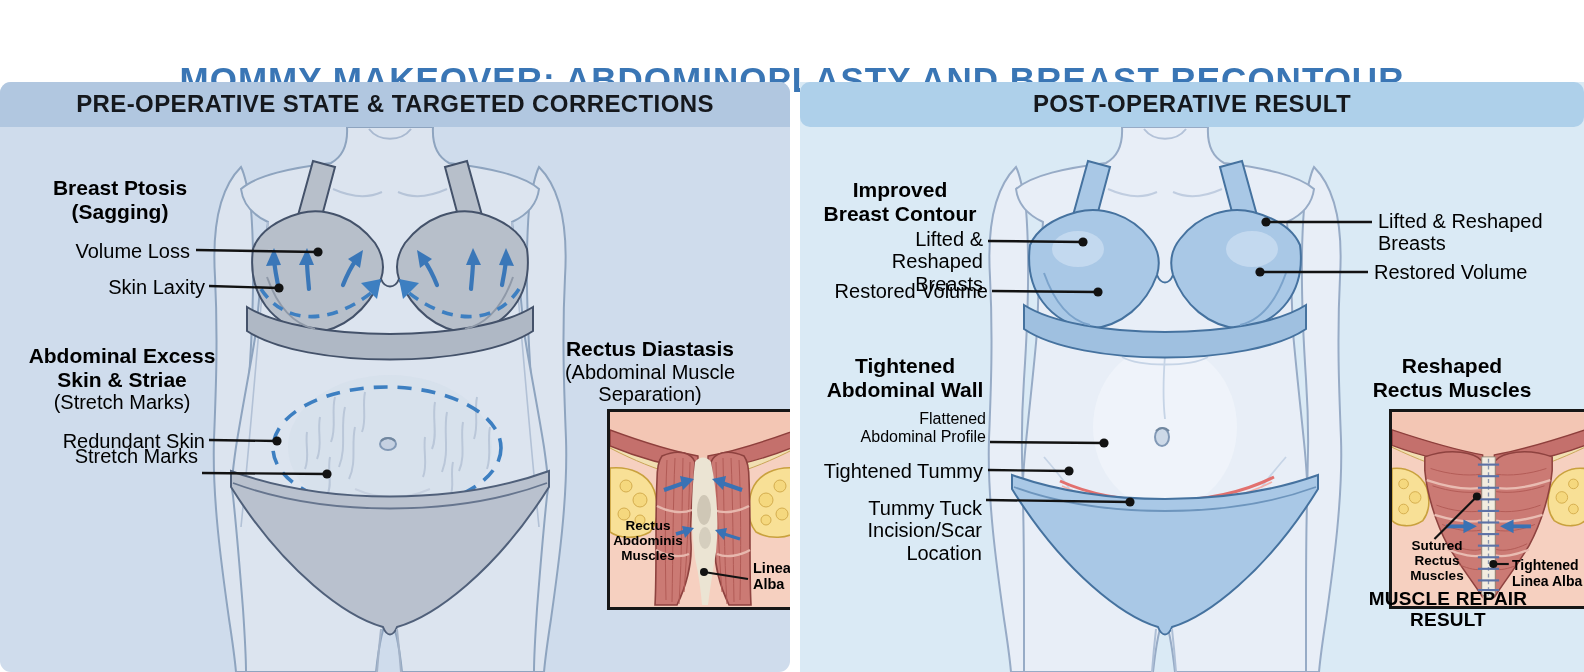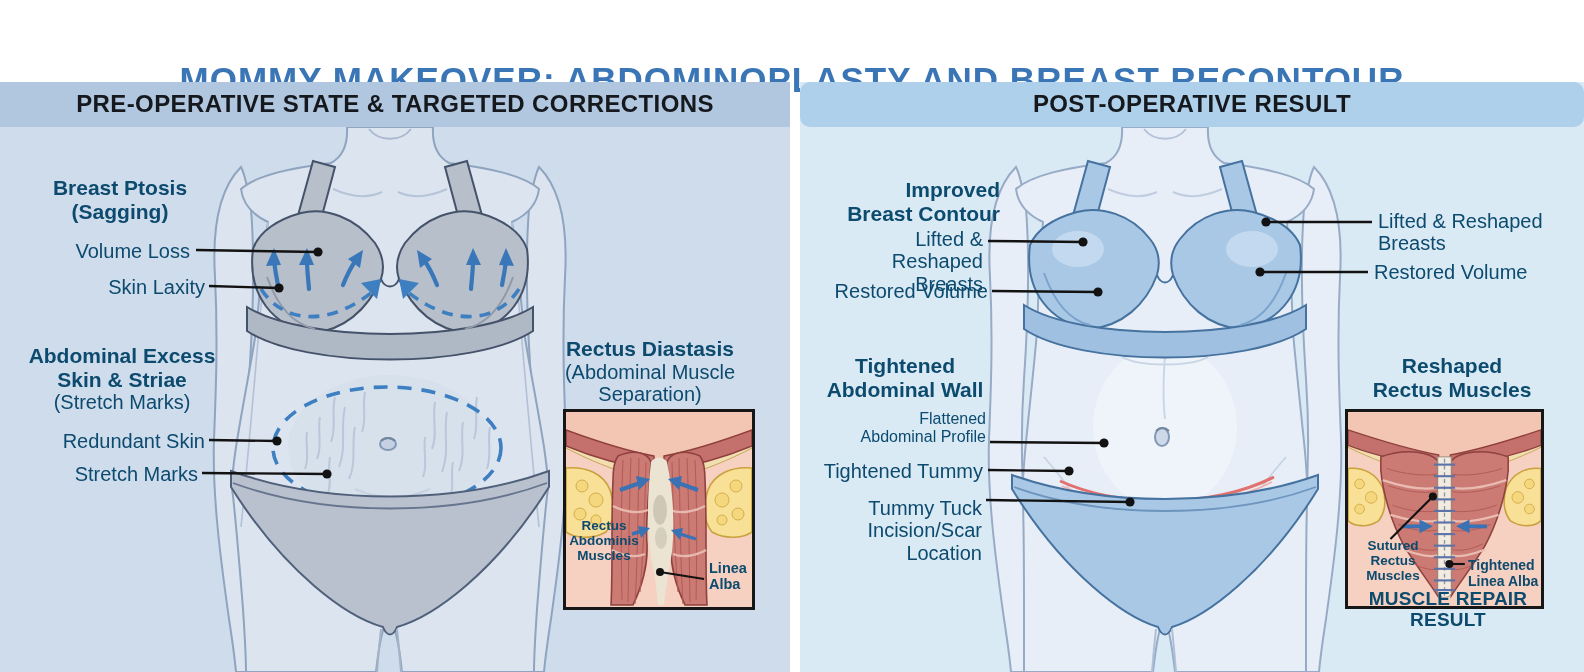--- a/index.html
+++ b/index.html
@@ -1,34 +1,34 @@
 <!DOCTYPE html>
 <html><head>
 <meta charset="utf-8">
 <style>
   html,body{margin:0;padding:0;background:#ffffff;}
   .page{position:relative;width:1584px;height:672px;background:#ffffff;overflow:hidden;
         font-family:"Liberation Sans",sans-serif;}
   .main-title{position:absolute;left:0;top:18px;width:1584px;text-align:center;
         font-size:35px;font-weight:700;letter-spacing:1px;color:#3a76b5;margin-top:42px;}
   .panel{position:absolute;top:82px;height:590px;overflow:hidden;}
-  .panel-pre{left:0;width:790px;background:#cfdcec;}
+  .panel-pre{left:0;width:790px;background:#cfdcec;border-radius:11px;}
   .panel-post{left:800px;width:784px;background:#daeaf5;}
   .band{position:absolute;left:0;top:0;width:100%;height:45px;}
   .band-pre{background:#b1c7e0;}
   .band-post{background:#aed0ea;border-radius:10px;}
   .band-text{position:absolute;width:100%;top:8px;text-align:center;font-size:24px;
         font-weight:700;color:#15181d;letter-spacing:.4px;}
-  .lbl{position:absolute;color:#0c4a6e;white-space:pre-line;line-height:1.12;}
+  .lbl{position:absolute;color:#000000;white-space:pre-line;line-height:1.12;}
   .b{font-weight:700;}
   .ra{text-align:right;}
   .ctr{text-align:center;}
   .fig{position:absolute;}
   .overlay{position:absolute;left:0;top:0;pointer-events:none;}
-  .inset-box{position:absolute;border:3px solid #161616;box-sizing:border-box;background:#f6d0c0;}
+  .inset-box{position:absolute;border:3px solid #161616;box-sizing:border-box;background:#f6d0c0;margin-left:44px;}
   .inset-caption{font-weight:700;font-size:19px;letter-spacing:.2px;}
 </style>
 </head>
 <body>
 
 <div class="page">
 
   <div class="main-title">MOMMY MAKEOVER: ABDOMINOPLASTY AND BREAST RECONTOUR</div>
 
   <div class="panel panel-pre">
@@ -167,21 +167,21 @@
     </div>
 
     <div class="lbl b ctr" style="left:20px;top:94px;width:200px;font-size:21px;">Breast Ptosis
 (Sagging)</div>
     <div class="lbl ra" style="left:30px;top:158px;width:160px;font-size:20px;">Volume Loss</div>
     <div class="lbl ra" style="left:45px;top:194px;width:160px;font-size:20px;">Skin Laxity</div>
     <div class="lbl b ctr" style="left:12px;top:262px;width:220px;font-size:21px;">Abdominal Excess
 Skin &amp; Striae</div>
     <div class="lbl ctr" style="left:12px;top:309px;width:220px;font-size:20px;">(Stretch Marks)</div>
     <div class="lbl ra" style="left:45px;top:348px;width:160px;font-size:20px;">Redundant Skin</div>
-    <div class="lbl ra" style="left:38px;top:381px;width:160px;font-size:20px;">Stretch Marks</div>
+    <div class="lbl ra" style="left:38px;top:363px;width:160px;font-size:20px;">Stretch Marks</div>
     <div class="lbl b ctr" style="left:530px;top:255px;width:240px;font-size:21px;">Rectus Diastasis</div>
     <div class="lbl ctr" style="left:530px;top:279px;width:240px;font-size:20px;">(Abdominal Muscle
 Separation)</div>
 
     <svg class="overlay" width="790" height="590" viewBox="0 0 790 590">
       <g stroke="#121212" stroke-width="2.4">
         <line x1="196" y1="168" x2="318" y2="170"></line>
         <line x1="209" y1="204" x2="279" y2="206"></line>
         <line x1="209" y1="358" x2="277" y2="359"></line>
         <line x1="202" y1="391" x2="327" y2="392"></line>
@@ -311,21 +311,21 @@
           <circle cx="105" cy="157" r="4.2" fill="#121212"></circle>
         </g>
       </svg>
       <div class="lbl b ctr" style="left:6px;top:126px;width:78px;font-size:13.5px;">Sutured
 Rectus
 Muscles</div>
       <div class="lbl b" style="left:120px;top:146px;width:78px;font-size:14px;">Tightened
 Linea Alba</div>
     </div>
 
-    <div class="lbl b ctr" style="left:0px;top:96px;width:200px;font-size:21px;text-align:right;">Improved
+    <div class="lbl b ctr" style="left:0px;top:96px;width:200px;font-size:21px;">Improved
 Breast Contour</div>
     <div class="lbl ra" style="left:23px;top:146px;width:160px;font-size:20px;">Lifted &amp; Reshaped
 Breasts</div>
     <div class="lbl ra" style="left:28px;top:198px;width:160px;font-size:20px;">Restored Volume</div>
     <div class="lbl b ctr" style="left:5px;top:272px;width:200px;font-size:21px;">Tightened
 Abdominal Wall</div>
     <div class="lbl ra" style="left:26px;top:328px;width:160px;font-size:16px;">Flattened
 Abdominal Profile</div>
     <div class="lbl ra" style="left:23px;top:378px;width:160px;font-size:20px;">Tightened Tummy</div>
     <div class="lbl ra" style="left:0px;top:407px;width:182px;font-size:20px;margin-top:8px;">Tummy Tuck

